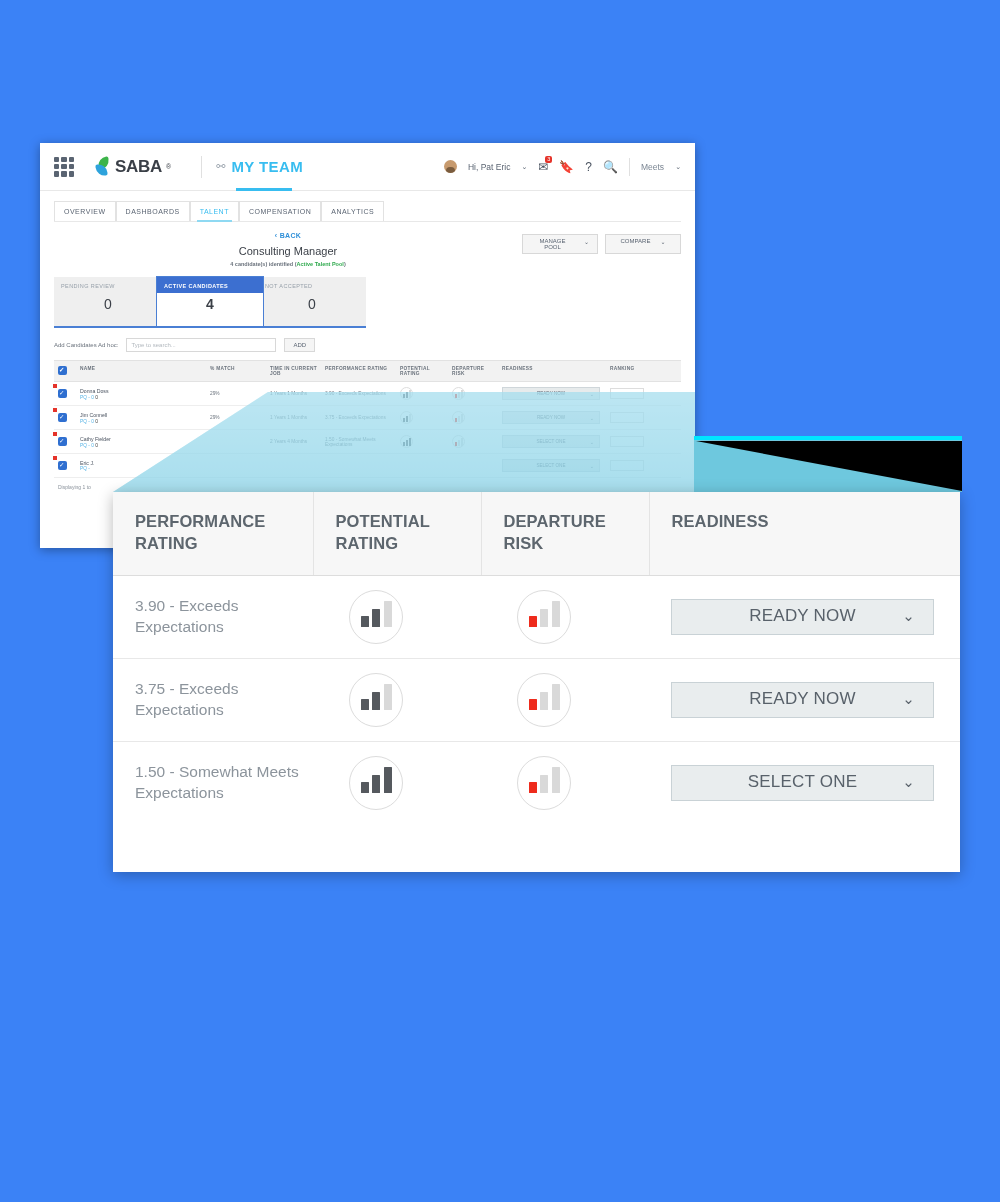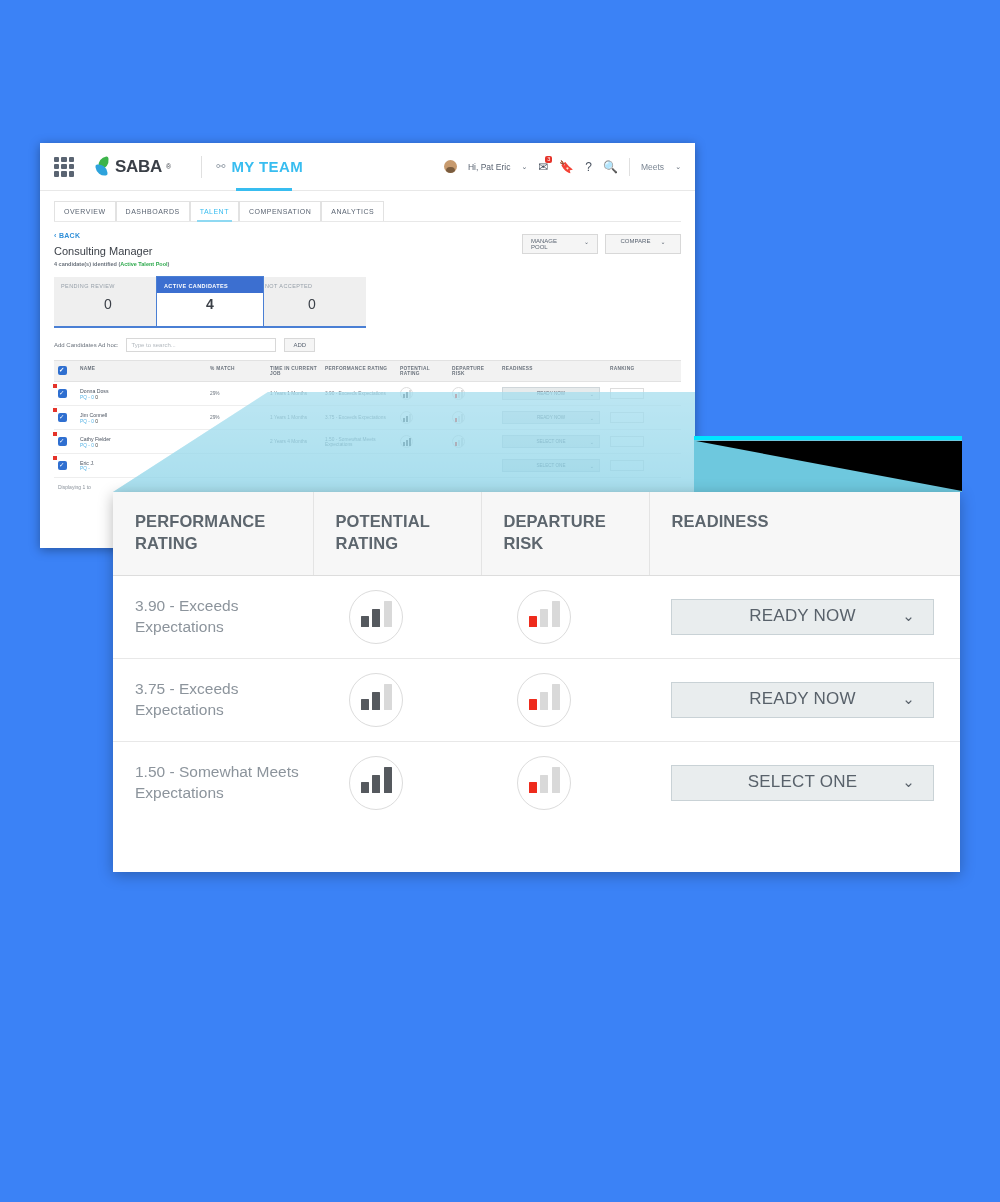--- a/index.html
+++ b/index.html
@@ -191,21 +191,21 @@
     <div class="app-tabs">
       <div class="app-tab">OVERVIEW</div>
       <div class="app-tab">DASHBOARDS</div>
       <div class="app-tab active">TALENT</div>
       <div class="app-tab">COMPENSATION</div>
       <div class="app-tab">ANALYTICS</div>
     </div>
     <div class="tabs-rule"></div>
 
     <div class="content">
-      <div style="display:flex;align-items:flex-start;">
+      <div style="display:flex;align-items:flex-start;text-align:center;">
         <div style="flex:1">
           <div class="back-link">‹ BACK</div>
           <div class="page-title">Consulting Manager</div>
           <div class="subtitle">
             <span>4 candidate(s) identified (</span><span class="green">Active Talent Pool</span><span>)</span>
           </div>
         </div>
         <div style="display:flex;gap:7px;padding-top:2px;">
           <div class="add-btn" style="width:76px;justify-content:center;display:flex;gap:10px;">
             <span>MANAGE POOL</span>

